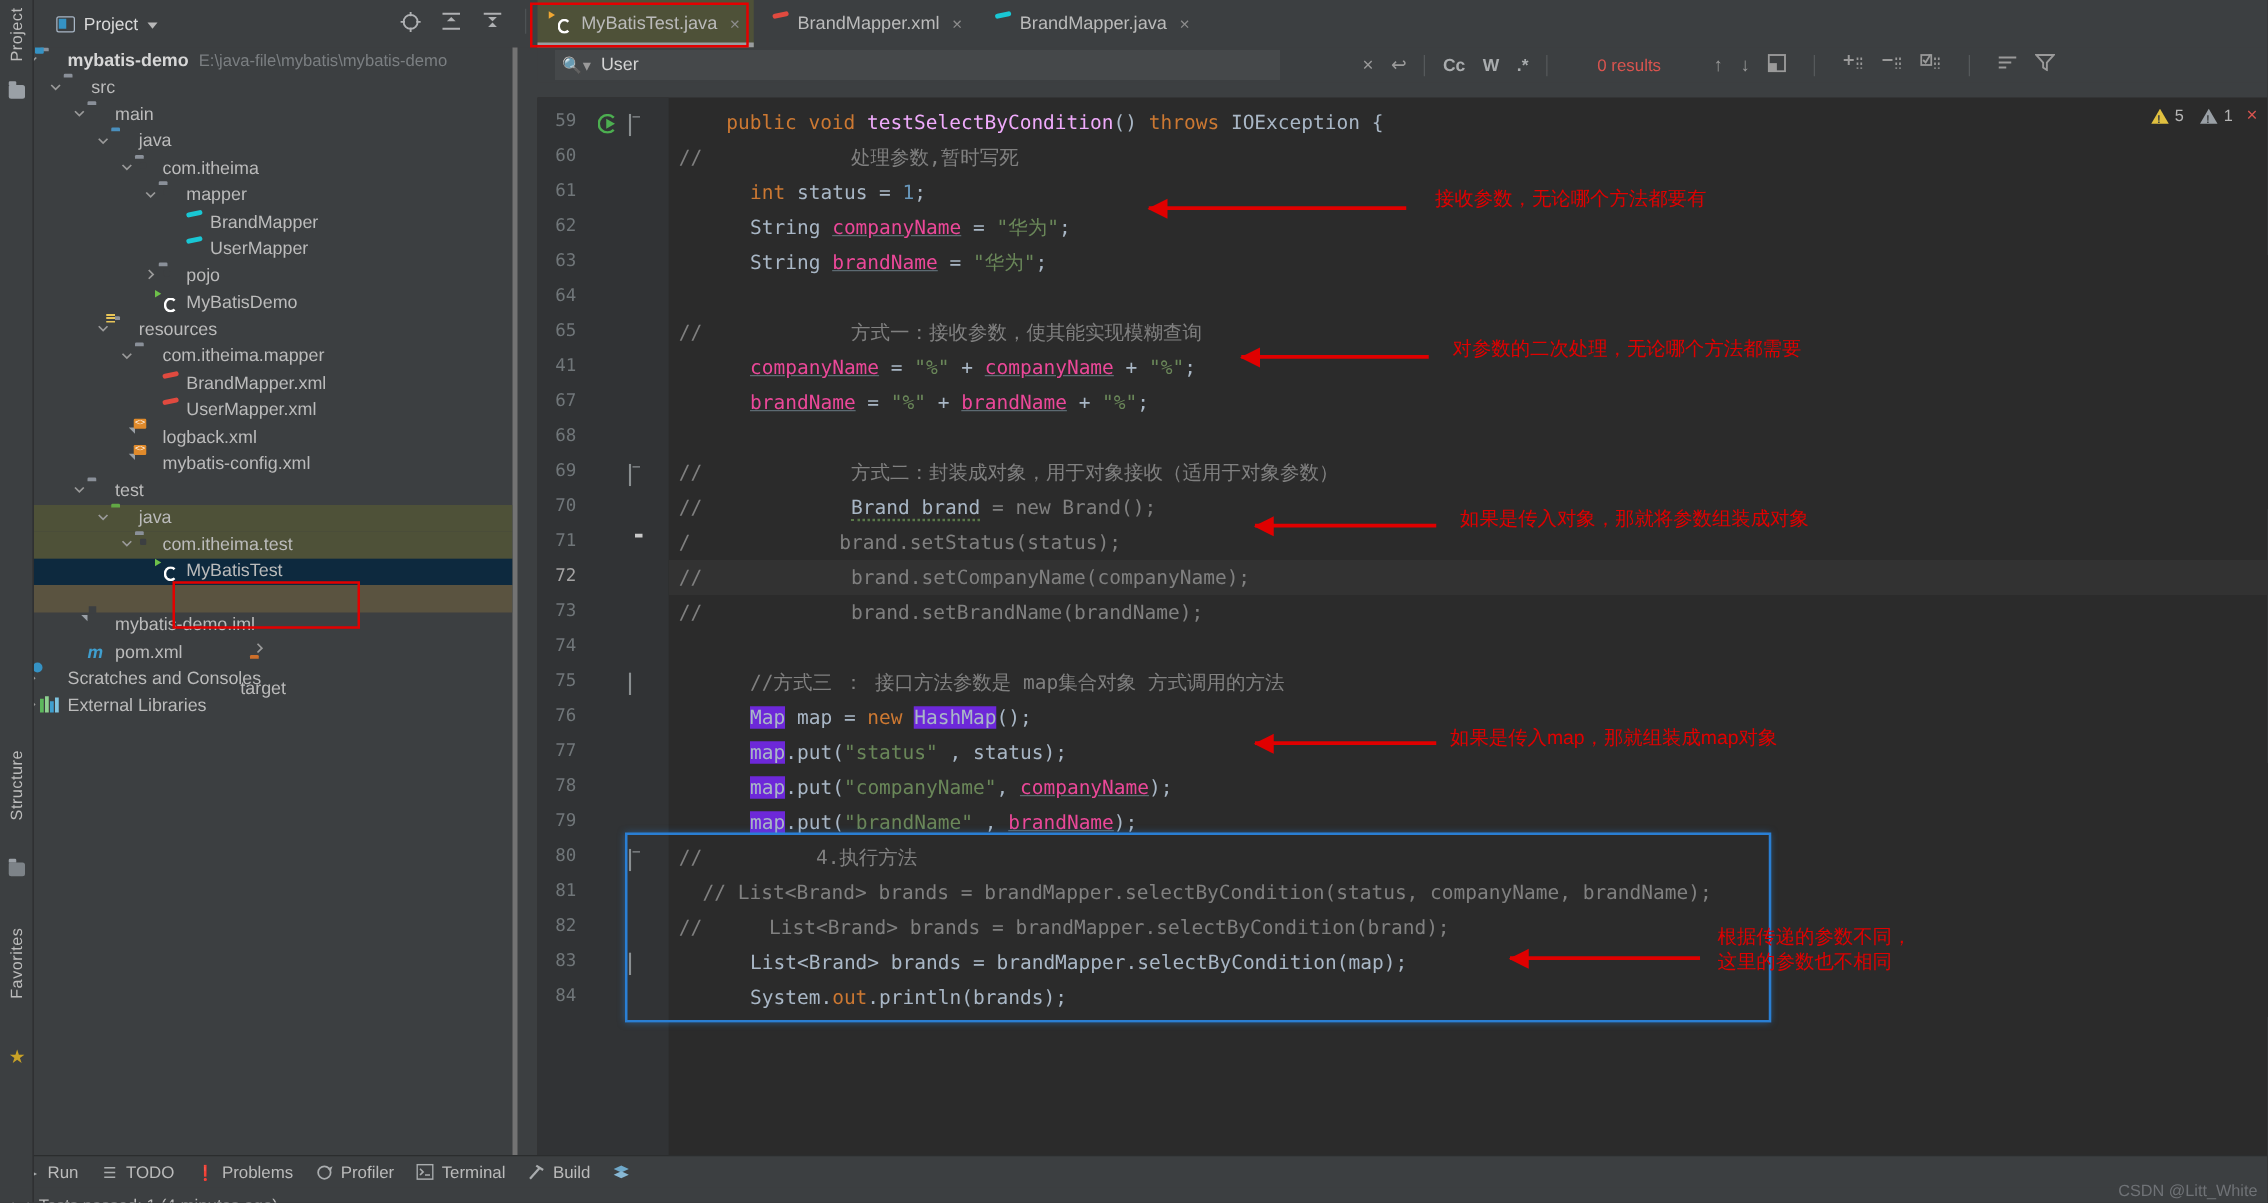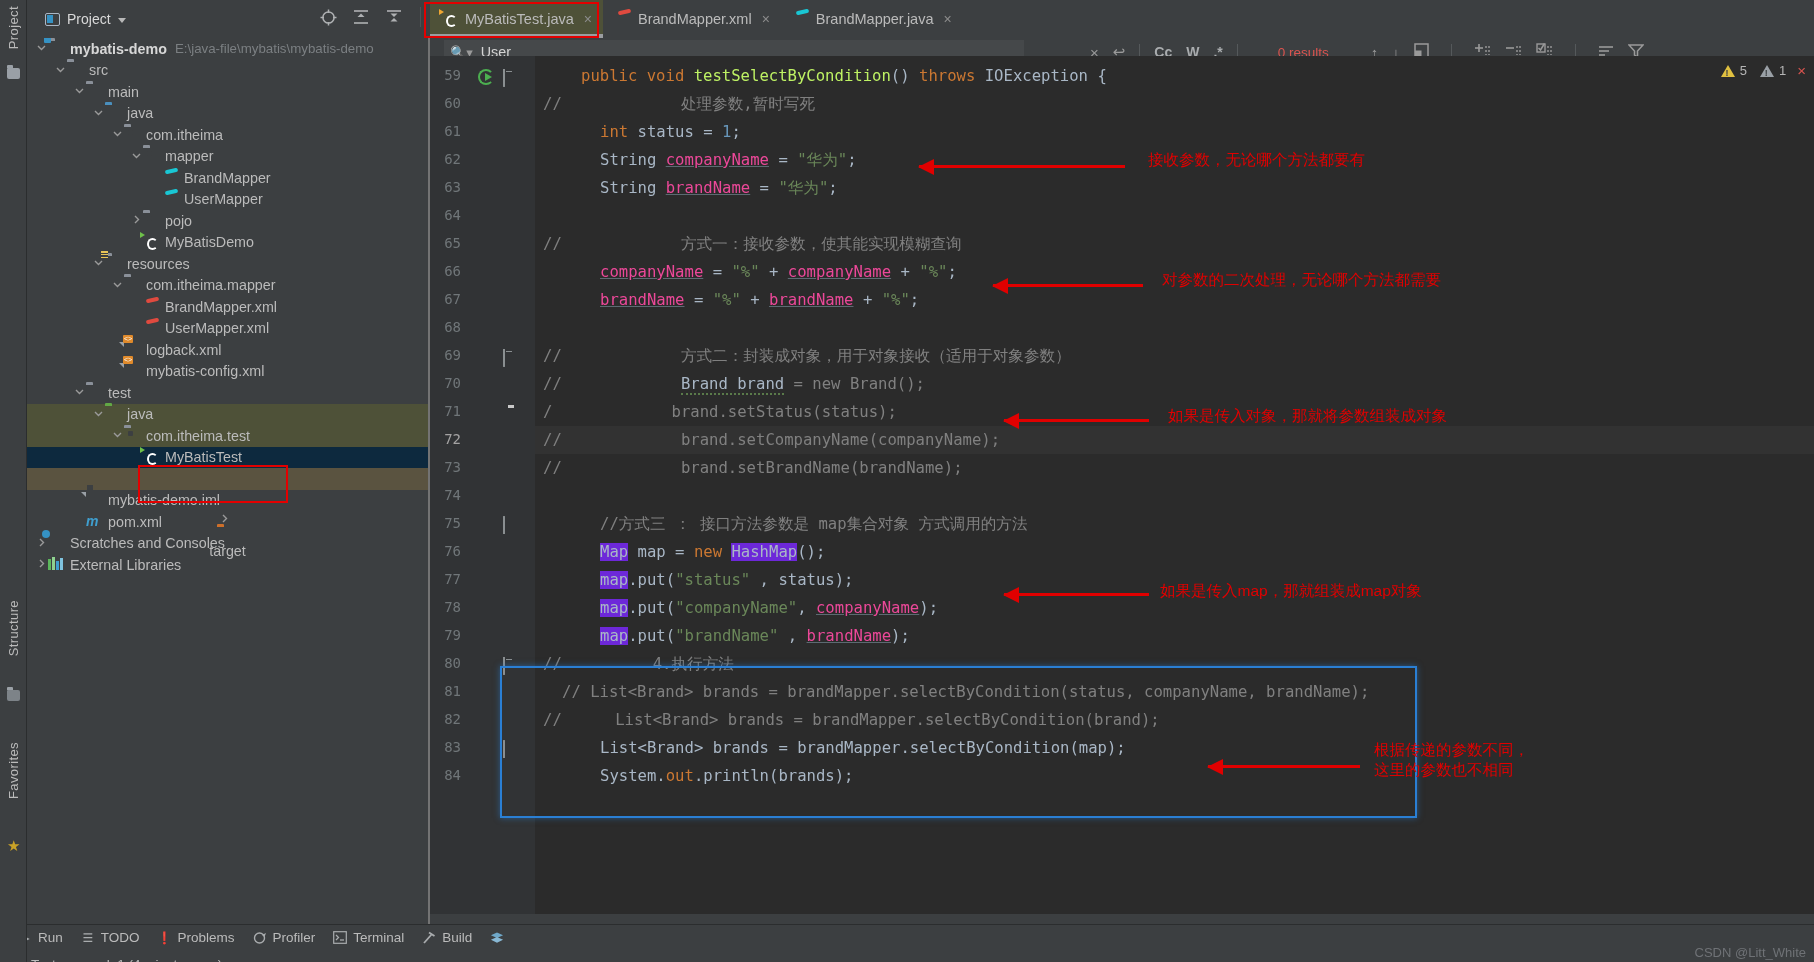--- a/index.html
+++ b/index.html
@@ -137,22 +137,22 @@
   .ico-lib i{width:2.6px;display:block;}
   .ico-scratch{
     width:15px;height:13px;background:#8a9099;border-radius:1px;position:relative;
   }
   .ico-scratch:after{
     content:"";position:absolute;right:-2px;bottom:-3px;width:8px;height:8px;border-radius:50%;background:#3592c4;
   }
 
   
   .tree{
-    position:absolute;left:27px;top:38px;width:403px;height:886px;
-    background:#3c3f41;overflow:hidden;border-right:2px solid #737373;
+    position:absolute;left:11px;top:38px;width:403px;height:886px;
+    background:#3c3f41;overflow:hidden;border-right:4px solid #737373;
   }
   .trow{
     height:21.5px;display:flex;align-items:center;color:#bbbbbb;font-size:14.3px;
     white-space:nowrap;padding-right:6px;cursor:default;
   }
   .trow .arrow{
     width:13px;flex:0 0 13px;text-align:center;color:#9a9a9a;font-size:9px;line-height:1;
   }
   .trow .lbl{margin-left:6px;}
   .trow .sub{color:#7b7f82;margin-left:8px;font-size:13.3px;}
@@ -177,39 +177,39 @@
   .find-search-ic{color:#9a9a9a;font-size:13px;margin-right:8px;}
   .find-text{color:#d4d4d4;font-size:14.3px;}
   .find-right{position:absolute;left:660px;top:0;height:28px;display:flex;align-items:center;gap:14px;}
   .find-ic{color:#9a9a9a;font-size:15px;cursor:default;}
   .find-tog{color:#a9acae;font-size:14px;font-weight:600;}
   .results{color:#d9544f;font-size:13.5px;}
   .find-div{width:1px;height:17px;background:#55595b;}
 
   
   .editor{
-    position:absolute;left:430px;top:56px;width:1384px;height:858px;background:#2b2b2b;
+    position:absolute;left:430px;top:78px;width:1384px;height:858px;background:#2b2b2b;
     overflow:hidden;
   }
   .gutter{
     position:absolute;left:0;top:0;width:105px;height:858px;background:#313335;
   }
   .gutter .gl{
     position:absolute;right:74px;color:#707679;font-size:14px;text-align:right;width:34px;
     font-family:"DejaVu Sans Mono", monospace;
   }
   .gutter .gl.cur{color:#a4a3a3;}
   .gmark{position:absolute;}
   .codearea{
     position:absolute;left:105px;top:0;right:0;height:858px;
     font-family:"DejaVu Sans Mono", monospace;font-size:15.6px;
   }
   .cline{position:absolute;left:0;white-space:pre;line-height:28px;height:28px;}
   .kw{color:#cc7832;}
-  .fn{color:#bef264;}
+  .fn{color:#f0abfc;}
   .str{color:#6a8759;}
   .num{color:#6897bb;}
   .cmt{color:#808080;}
   .plain{color:#a9b7c6;}
   .field{color:#ec4899;text-decoration:underline;text-decoration-color:#5c6a72;}
   .wavy{color:#a9b7c6;border-bottom:2px dotted #5a7a4a;}
   .hl{background:#6d28d9;}
   .sel-line{position:absolute;left:0;right:0;height:28px;background:#323232;}
 
   
@@ -629,21 +629,21 @@
     <div class="gutter" id="gutter">
         <div class="gl" style="top: 11px;">59</div>
         <div class="gmark" style="top: 13px; left: 48px;"><span class="run-mark"></span></div>
         <div class="gmark" style="top: 13px; left: 73px;"><span class="fold down"></span></div>
         <div class="gl" style="top: 39px;">60</div>
         <div class="gl" style="top: 67px;">61</div>
         <div class="gl" style="top: 95px;">62</div>
         <div class="gl" style="top: 123px;">63</div>
         <div class="gl" style="top: 151px;">64</div>
         <div class="gl" style="top: 179px;">65</div>
-        <div class="gl" style="top: 207px;">66</div>
+        <div class="gl" style="top: 207px;">41</div>
         <div class="gl" style="top: 235px;">67</div>
         <div class="gl" style="top: 263px;">68</div>
         <div class="gl" style="top: 291px;">69</div>
         <div class="gmark" style="top: 293px; left: 73px;"><span class="fold down"></span></div>
         <div class="gl" style="top: 319px;">70</div>
         <div class="gl" style="top: 347px;">71</div>
         <div class="gmark" style="top: 349px; left: 75px;"><span class="bulb"></span></div>
         <div class="gl cur" style="top: 375px;">72</div>
         <div class="gl" style="top: 403px;">73</div>
         <div class="gl" style="top: 431px;">74</div>

